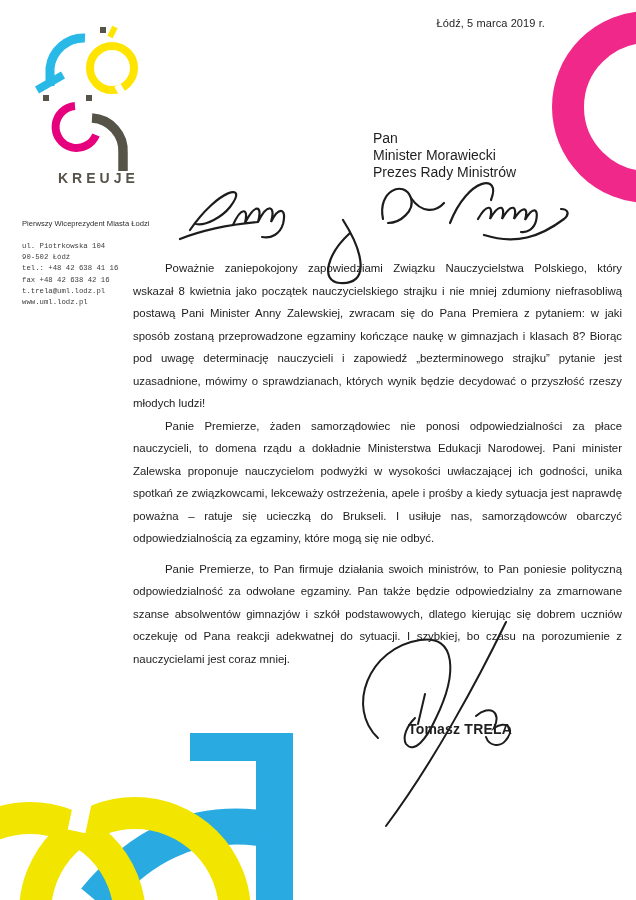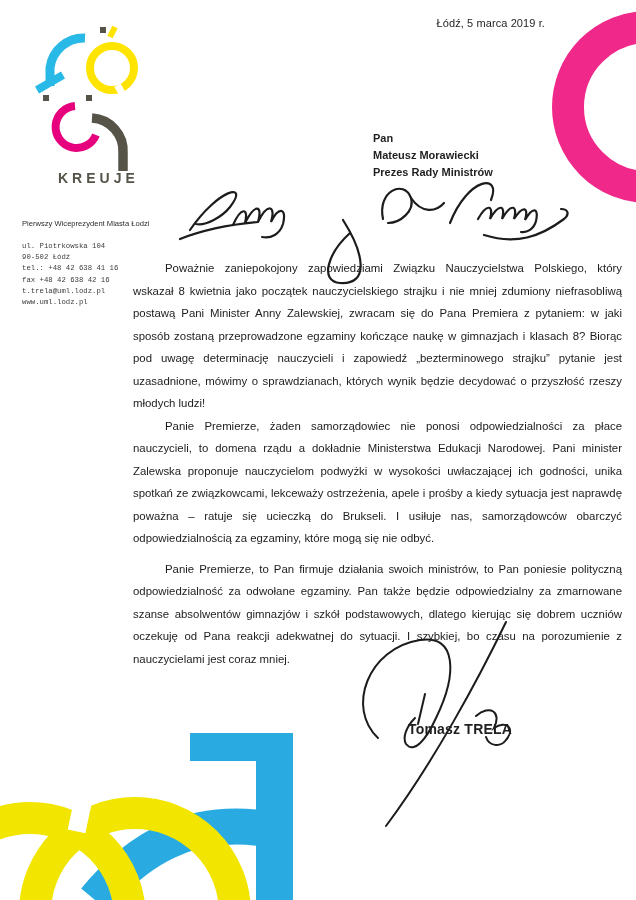--- a/index.html
+++ b/index.html
@@ -14,21 +14,21 @@
   
   .pink-arc{top:5px;right:0;width:84px;height:205px;}
   
   .logo{top:25px;left:30px;width:122px;height:150px;}
   .logo-tagline{top:170px;left:58px;width:80px;font-size:14px;font-weight:bold;
     letter-spacing:4px;color:#565449;}
   
   .sender-title{top:219px;left:22px;font-size:7.6px;font-weight:normal;white-space:nowrap;color:#2c2c2c;}
   .sender-address{top:241px;left:22px;font-size:7.3px;line-height:11.2px;color:#3d3d3d;font-family:Liberation Mono, monospace;}
   
-  .recipient{top:130px;left:373px;font-size:11px;font-weight:bold;line-height:17px;}
+  .recipient{top:130px;left:373px;font-size:14px;font-weight:normal;line-height:17px;}
   
   .salutation-svg{top:173px;left:178px;width:398px;height:122px;}
   .signature-svg{top:618px;left:328px;width:214px;height:218px;}
   
   .body-text{top:257px;left:133px;width:489px;font-size:11.4px;line-height:22.5px;
     text-align:justify;color:#1c1c1c;}
   .body-text p{margin:0;text-indent:32px;}
   .body-text p.gap{margin-top:8px;}
   
   .sig-name{top:721px;left:408px;font-size:14px;font-weight:bold;letter-spacing:.2px;}
@@ -78,21 +78,21 @@
     <div>ul. Piotrkowska 104</div>
     <div>90-502 Łódź</div>
     <div>tel.: +48 42 638 41 16</div>
     <div>fax +48 42 638 42 16</div>
     <div>t.trela@uml.lodz.pl</div>
     <div>www.uml.lodz.pl</div>
   </div>
 
   <div class="abs recipient">
     <div>Pan</div>
-    <div>Mateusz Morawiecki</div>
+    <div>Minister Morawiecki</div>
     <div>Prezes Rady Ministrów</div>
   </div>
 
   <svg class="abs salutation-svg" viewBox="0 0 398 122" aria-hidden="true">
     <g fill="none" stroke="#1c1c1c" stroke-width="2.2" stroke-linecap="round">
       <path d="M 12,57 C 40,16 72,8 52,34 C 44,44 28,53 18,51"></path>
       <path d="M 2,66 C 30,55 58,51 80,49"></path>
       <path d="M 55,52 c 8,-18 16,-18 12,-2 c 10,-20 18,-18 13,-1 c 10,-20 18,-16 13,0 c 8,-16 16,-14 12,2 c -3,10 -12,15 -21,13"></path>
       <path d="M 165,47 C 186,80 192,112 162,110 C 141,108 150,80 172,60"></path>
       <path d="M 205,46 C 199,18 226,6 233,25 C 237,38 222,50 210,50"></path>

